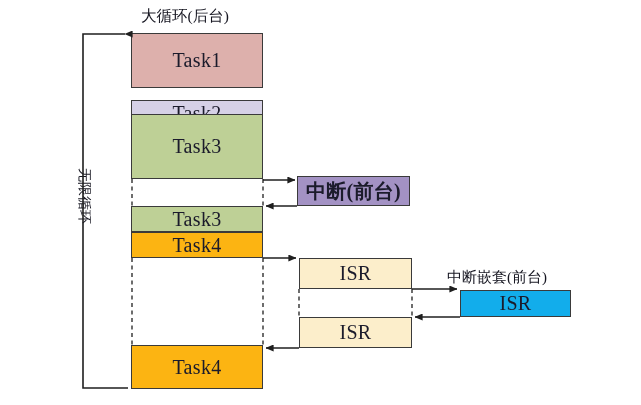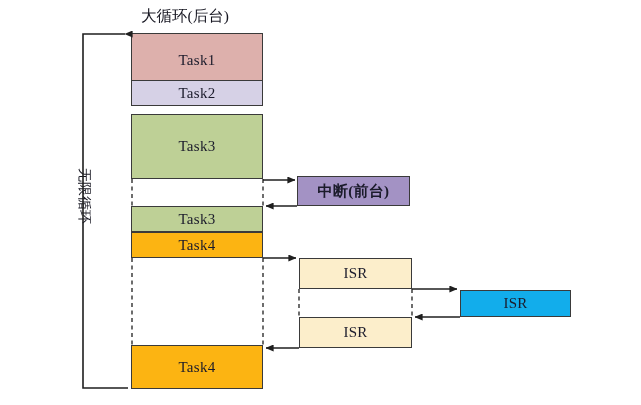--- a/index.html
+++ b/index.html
@@ -15,21 +15,21 @@
     font-family: "Liberation Serif", "DejaVu Serif", serif;
     overflow: hidden;
   }
   .blk {
     position: absolute;
     box-sizing: border-box;
     border: 1.2px solid #3a3a3a;
     display: flex;
     align-items: center;
     justify-content: center;
-    font-size: 15px;
+    font-size: 20px;
     color: #1b1b2b;
     letter-spacing: 0.3px;
   }
   .lbl {
     position: absolute;
     font-size: 15.5px;
     color: #151520;
     white-space: nowrap;
   }
   .vlbl {
@@ -56,25 +56,26 @@
     overflow: hidden;
   }
 </style>
 </head>
 <body>
 
 <div id="canvas">
 
   <div class="lbl" id="title-main" style="left:141px; top:6px;">大循环(后台)</div>
 
+  <div class="lbl" id="title-nested" style="left:447px; top:268px; font-size:15px;">中断嵌套(前台)</div>
 
   <div class="vlbl" id="loop-label" style="left:93px; top:168px;">无限循环</div>
 
   <div class="blk" id="b0" style="left: 131px; top: 33px; width: 132px; height: 55px; background: rgb(221, 176, 172);">Task1</div>
-  <div class="blk" id="b1" style="left: 131px; top: 80px; width: 132px; height: 26px; background: rgb(214, 209, 230);">Task2</div>
+  <div class="blk" id="b1" style="left: 131px; top: 100px; width: 132px; height: 26px; background: rgb(214, 209, 230);">Task2</div>
   <div class="blk" id="b2" style="left: 131px; top: 114px; width: 132px; height: 65px; background: rgb(190, 208, 150);">Task3</div>
   <div class="blk" id="b3" style="left: 131px; top: 206px; width: 132px; height: 26px; background: rgb(190, 208, 150);">Task3</div>
   <div class="blk" id="b4" style="left: 131px; top: 232px; width: 132px; height: 26px; background: rgb(252, 180, 18);">Task4</div>
   <div class="blk" id="b5" style="left: 131px; top: 345px; width: 132px; height: 44px; background: rgb(252, 180, 18);">Task4</div>
   <div class="blk" id="b6" style="left: 297px; top: 176px; width: 113px; height: 30px; background: rgb(163, 146, 196); font-weight: bold;">中断(前台)</div>
   <div class="blk" id="b7" style="left: 299px; top: 258px; width: 113px; height: 31px; background: rgb(252, 238, 203);">ISR</div>
   <div class="blk" id="b8" style="left: 299px; top: 317px; width: 113px; height: 31px; background: rgb(252, 238, 203);">ISR</div>
   <div class="blk" id="b9" style="left: 460px; top: 290px; width: 111px; height: 27px; background: rgb(18, 173, 235);">ISR</div>
 
   <svg class="overlay" viewBox="0 0 641 405" xmlns="http://www.w3.org/2000/svg">

